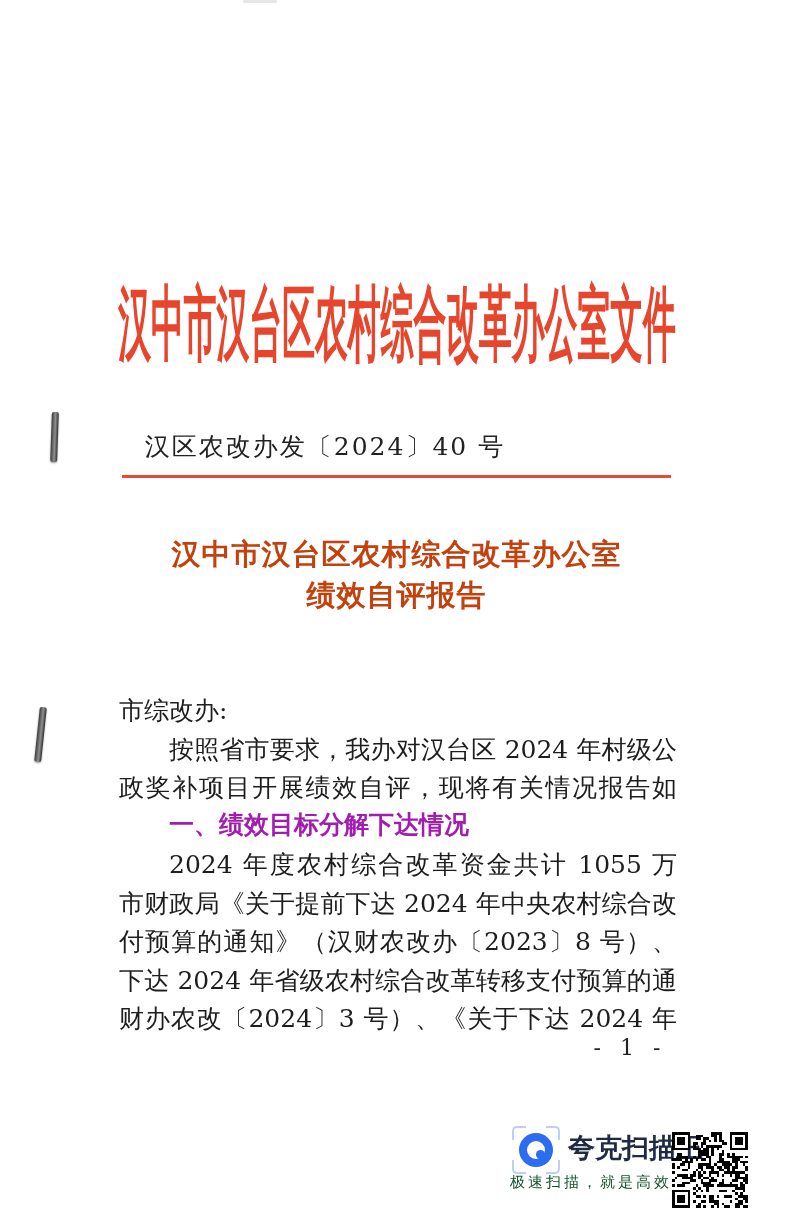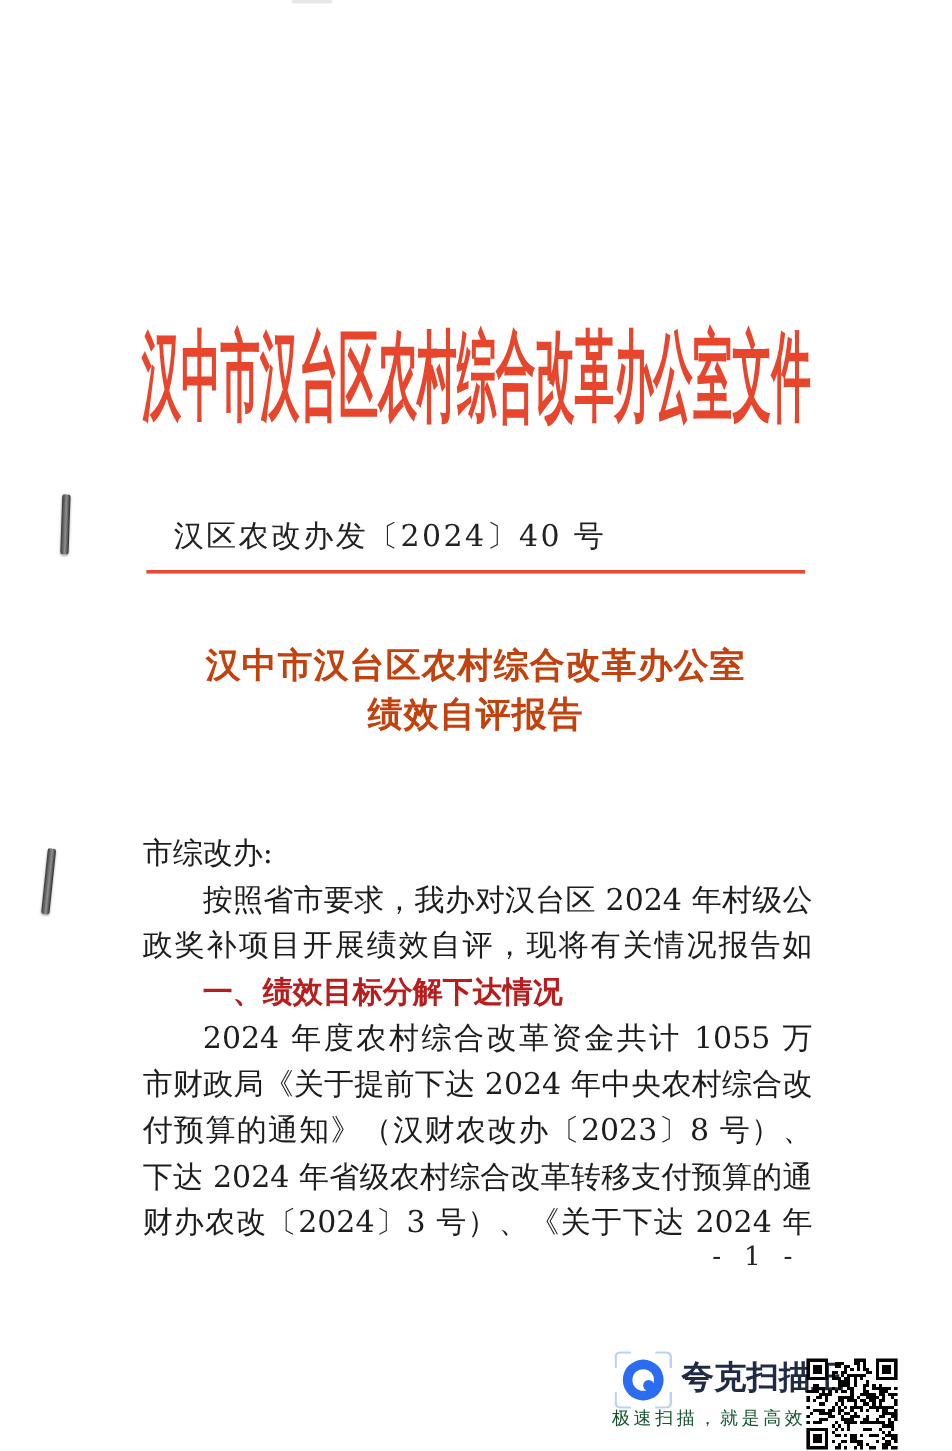--- a/index.html
+++ b/index.html
@@ -21,21 +21,21 @@
     position:absolute;width:7px;border-radius:2px;
     background:linear-gradient(90deg,#3a3a3a,#8f8f8f 55%,#2e2e2e);
     box-shadow:0 1px 2px rgba(0,0,0,.4);
   }
   .staple-1{left:51px;top:412px;height:50px;transform:rotate(2deg);}
   .staple-2{left:37px;top:707px;height:55px;transform:rotate(6deg);}
 
   
   .red-head{
     position:absolute;left:0;top:273px;width:793px;height:100px;
-    display:flex;justify-content:center;
+    display:flex;align-items:center;justify-content:center;
   }
   .red-head .stretch{
     font-size:82px;font-weight:bold;white-space:nowrap;
     transform:scaleX(0.40);transform-origin:center;
     letter-spacing:0px;line-height:1;
     font-family:"DejaVu Serif","Liberation Serif",serif;
   }
 
   .doc-number{
     position:absolute;left:0;top:430px;width:650px;
@@ -56,22 +56,22 @@
     position:absolute;left:119px;top:692px;width:558px;
     font-size:25px;color:#1d1d1d;
   }
   .bline{
     height:38.5px;line-height:38.5px;overflow:hidden;
     text-align:justify;text-align-last:justify;
   }
   .bline.no-stretch{text-align-last:left;}
   .bline.indent{text-indent:2em;}
   .bline.heading{
-    font-family:Liberation Sans, sans-serif;
-    font-weight:bold;color:#b91c1c;
+    font-family:Liberation Mono, monospace;
+    font-weight:bold;color:#a21caf;
   }
 
   .page-number{
     position:absolute;left:560px;top:1035px;width:140px;
     text-align:center;font-size:22px;letter-spacing:6px;color:#222;
   }
 
   
   .footer{
     position:absolute;left:506px;top:1118px;width:260px;height:88px;

